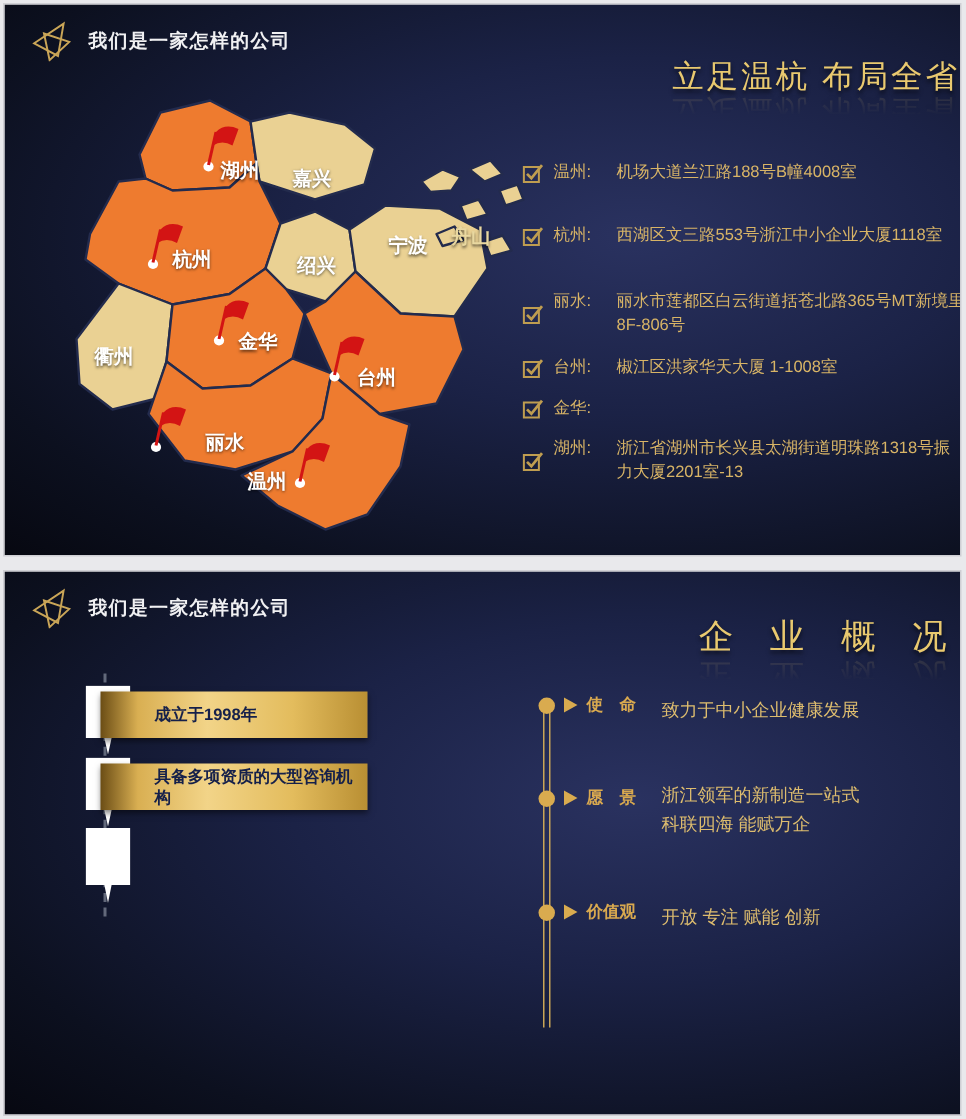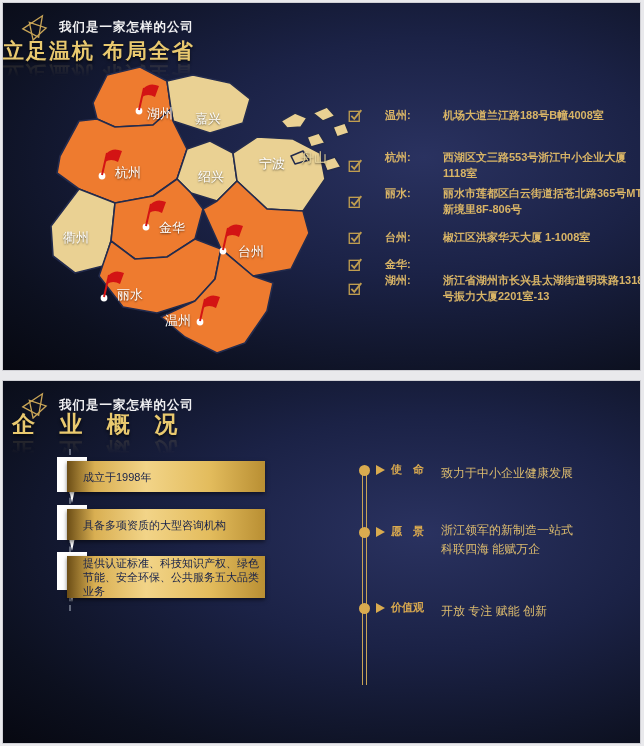--- a/index.html
+++ b/index.html
@@ -7,52 +7,52 @@
        font-family:"Liberation Sans","DejaVu Sans",sans-serif;overflow:hidden}
   .slide{position:absolute;left:2px;width:639px;border:1px solid #cfcfd4;box-sizing:border-box;
          background:radial-gradient(ellipse 95% 85% at 66% 42%, #2a3260 0%, #1b2246 38%, #0c101f 78%, #06070f 100%);
          overflow:hidden}
   #slide1{top:2px;height:369px}
   #slide2{top:380px;height:364px}
 
   .hdr{position:absolute;top:10px;left:16px;display:flex;align-items:center;gap:10px}
   .hdr-label{color:#f0f0f2;font-size:12.5px;font-weight:bold;letter-spacing:1px}
 
-  .big-title{position:absolute;left:0;right:0;text-align:left;font-weight:bold;color:#e9c96f;
+  .big-title{position:absolute;left:0;right:0;text-align:right;font-weight:normal;color:#e9c96f;
              text-shadow:0 2px 3px rgba(0,0,0,.65)}
   #title1{top:34px;font-size:21px;letter-spacing:2px}
   #title2{top:28px;font-size:23px;letter-spacing:9px;padding-left:9px}
   .reflect{transform:scaleY(-1);opacity:.18;
            -webkit-mask-image:linear-gradient(to top,rgba(0,0,0,.9),transparent 60%);
            mask-image:linear-gradient(to top,rgba(0,0,0,.9),transparent 60%)}
   #title1r{top:57px;font-size:21px;letter-spacing:2px}
   #title2r{top:54px;font-size:23px;letter-spacing:9px;padding-left:9px}
 
   
   #map{position:absolute;left:42px;top:58px;width:310px;height:312px}
   #map svg.prov{position:absolute;left:0;top:0}
   .region{stroke:#232b4d;stroke-width:1.6;stroke-linejoin:round}
   .r-hl{fill:#ee7b2f}
   .r-n{fill:#ead193}
-  .map-label{position:absolute;color:#fff;font-size:13px;font-weight:normal;
+  .map-label{position:absolute;color:#fff;font-size:13px;font-weight:bold;
              text-shadow:0 1px 2px rgba(0,0,0,.6);white-space:nowrap}
   .map-label.dim{color:#e9d8a0}
   .flag{position:absolute;width:26px;height:36px}
 
   
   #addr-list{position:absolute;left:345px;top:104px;width:296px;display:flex;flex-direction:column}
-  .addr{display:flex;gap:22px;color:#d8b466;font-size:11px;font-weight:bold;line-height:16px}
+  .addr{display:flex;gap:6px;color:#d8b466;font-size:11px;font-weight:normal;line-height:16px}
   .addr .ck{flex:0 0 15px;margin-top:1px}
   .addr .city{flex:0 0 36px;white-space:nowrap}
   .addr .txt{flex:1}
 
   
   #dash-line{position:absolute;left:66px;top:448px;height:162px;border-left:2px dashed #7d8494;opacity:.75}
-  .gold-bar{position:absolute;left:64px;width:198px;box-sizing:border-box;display:flex;align-items:center;
-            padding-left:16px;padding-right:6px;color:#15204a;font-weight:normal;font-size:11px;line-height:14px;
+  .gold-bar{position:absolute;left:64px;width:178px;box-sizing:border-box;display:flex;align-items:center;
+            padding-left:36px;padding-right:6px;color:#15204a;font-weight:bold;font-size:11px;line-height:14px;
             background:linear-gradient(90deg,#6b4d15 0%,#d9af52 14%,#f2d488 40%,#e3bc5d 72%,#b98f33 100%);
             box-shadow:0 2px 4px rgba(0,0,0,.5)}
   .pin-tab{position:absolute;left:54px;width:30px;background:#fff;
            clip-path:polygon(0 0,100% 0,100% 76%,58% 76%,50% 100%,42% 76%,0 76%)}
 
   
   #vline{position:absolute;left:359px;top:470px;width:3px;height:214px;
          border-left:1.4px solid #c9a557;border-right:1.4px solid #c9a557}
   .dot{position:absolute;left:356px;width:11px;height:11px;border-radius:50%;background:#d9ab4f}
   .tri{position:absolute;left:373px;width:0;height:0;
@@ -98,21 +98,21 @@
 
     <span class="map-label" style="left:102px;top:44px">湖州</span>
     <span class="map-label" style="left:150px;top:49px">嘉兴</span>
     <span class="map-label" style="left:70px;top:103px">杭州</span>
     <span class="map-label" style="left:153px;top:107px">绍兴</span>
     <span class="map-label" style="left:214px;top:94px">宁波</span>
     <span class="map-label dim" style="left:256px;top:88px">舟山</span>
     <span class="map-label" style="left:18px;top:168px">衢州</span>
     <span class="map-label" style="left:114px;top:158px">金华</span>
     <span class="map-label" style="left:193px;top:182px">台州</span>
-    <span class="map-label" style="left:72px;top:225px">丽水</span>
+    <span class="map-label" style="left:92px;top:225px">丽水</span>
     <span class="map-label" style="left:120px;top:251px">温州</span>
 
     <svg class="flag" style="left:89px;top:19px" viewBox="0 0 26 36">
         <circle cx="5" cy="31" r="3.4" fill="#fff"></circle>
         <line x1="5" y1="30" x2="10" y2="8" stroke="#d31414" stroke-width="2"></line>
         <path d="M10,8 Q16,2 25,6 L21,17 Q14,13 8,17 Z" fill="#d31414"></path>
       </svg>
     <svg class="flag" style="left:52px;top:84px" viewBox="0 0 26 36">
         <circle cx="5" cy="31" r="3.4" fill="#fff"></circle>
         <line x1="5" y1="30" x2="10" y2="8" stroke="#d31414" stroke-width="2"></line>
@@ -142,21 +142,21 @@
 
   <div id="addr-list">
     <div class="addr" style="margin-bottom:26px">
       <svg class="ck" viewBox="0 0 18 18">
           <rect x="1.5" y="4" width="12" height="12" fill="none" stroke="#bf9d50" stroke-width="1.6"></rect>
           <path d="M4,9.5 L7.5,13 L16,2.5" fill="none" stroke="#bf9d50" stroke-width="2.2"></path>
         </svg>
       <span class="city">温州:</span>
       <span class="txt">机场大道兰江路188号B幢4008室</span>
     </div>
-    <div class="addr" style="margin-bottom:4px">
+    <div class="addr" style="margin-bottom:28px">
       <svg class="ck" viewBox="0 0 18 18">
           <rect x="1.5" y="4" width="12" height="12" fill="none" stroke="#bf9d50" stroke-width="1.6"></rect>
           <path d="M4,9.5 L7.5,13 L16,2.5" fill="none" stroke="#bf9d50" stroke-width="2.2"></path>
         </svg>
       <span class="city">杭州:</span>
       <span class="txt">西湖区文三路553号浙江中小企业大厦1118室</span>
     </div>
     <div class="addr" style="margin-bottom:12px">
       <svg class="ck" viewBox="0 0 18 18">
           <rect x="1.5" y="4" width="12" height="12" fill="none" stroke="#bf9d50" stroke-width="1.6"></rect>
@@ -166,21 +166,21 @@
       <span class="txt">丽水市莲都区白云街道括苍北路365号MT新境里8F-806号</span>
     </div>
     <div class="addr" style="margin-bottom:11px">
       <svg class="ck" viewBox="0 0 18 18">
           <rect x="1.5" y="4" width="12" height="12" fill="none" stroke="#bf9d50" stroke-width="1.6"></rect>
           <path d="M4,9.5 L7.5,13 L16,2.5" fill="none" stroke="#bf9d50" stroke-width="2.2"></path>
         </svg>
       <span class="city">台州:</span>
       <span class="txt">椒江区洪家华天大厦 1-1008室</span>
     </div>
-    <div class="addr" style="">
+    <div class="addr" style="margin-bottom:11px">
       <svg class="ck" viewBox="0 0 18 18">
           <rect x="1.5" y="4" width="12" height="12" fill="none" stroke="#bf9d50" stroke-width="1.6"></rect>
           <path d="M4,9.5 L7.5,13 L16,2.5" fill="none" stroke="#bf9d50" stroke-width="2.2"></path>
         </svg>
       <span class="city">金华:</span>
     </div>
     <div class="addr">
       <svg class="ck" viewBox="0 0 18 18">
           <rect x="1.5" y="4" width="12" height="12" fill="none" stroke="#bf9d50" stroke-width="1.6"></rect>
           <path d="M4,9.5 L7.5,13 L16,2.5" fill="none" stroke="#bf9d50" stroke-width="2.2"></path>
@@ -208,23 +208,20 @@
   <div class="gold-bar" style="top:80px;height:31px">
     <span>成立于1998年</span>
   </div>
 
   <div class="pin-tab" style="top:124px;height:46px"></div>
   <div class="gold-bar" style="top:128px;height:31px">
     <span>具备多项资质的大型咨询机构</span>
   </div>
 
   <div class="pin-tab" style="top:171px;height:50px"></div>
-  <div class="gold-bar" style="top:175px;height:42px">
-    <span>提供认证标准、科技知识产权、绿色节能、安全环保、公共服务五大品类业务</span>
-  </div>
 
   <div id="vline" style="top:90px;height:214px"></div>
 
   <div class="dot" style="top:84px"></div>
   <div class="tri" style="top:84px"></div>
   <div class="vlabel" style="top:81px">使　命</div>
   <div class="vdesc" style="top:83px">
     <div>致力于中小企业健康发展</div>
   </div>
 

